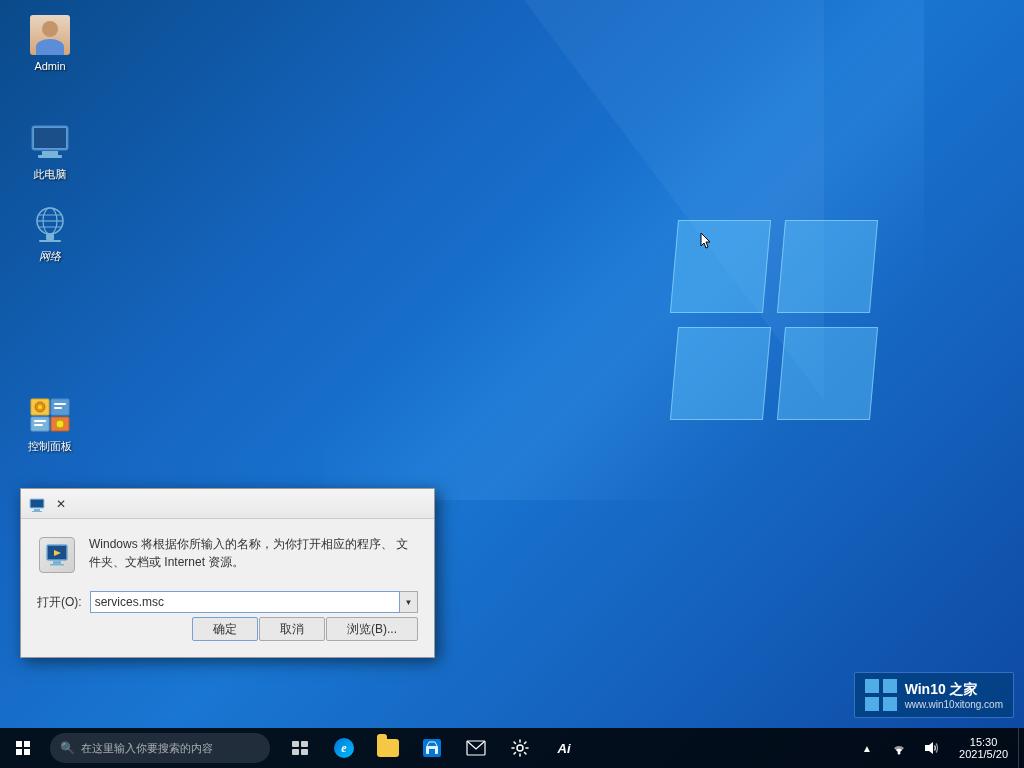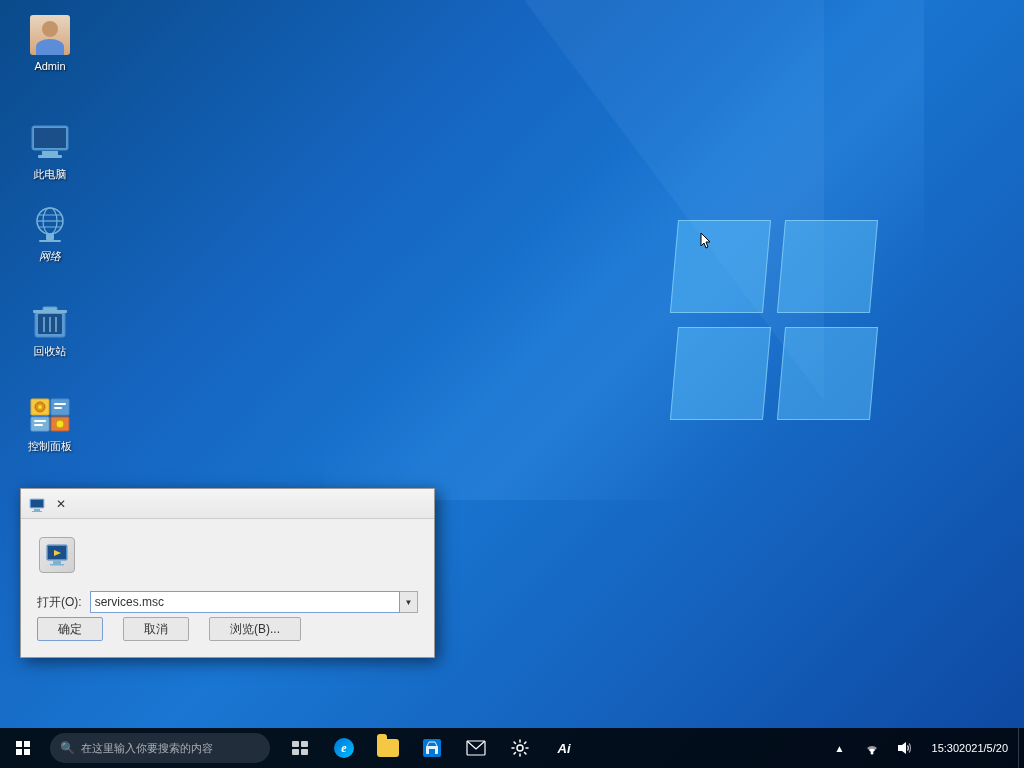--- a/index.html
+++ b/index.html
@@ -220,21 +220,21 @@
       display: flex;
       align-items: center;
       justify-content: center;
       cursor: pointer;
       color: white;
       font-size: 14px;
     }
 
     .clock-area {
       display: flex;
-      flex-direction: row;
+      flex-direction: column;
       align-items: center;
       justify-content: center;
       padding: 0 10px;
       cursor: pointer;
       height: 40px;
     }
     .clock-time {
       color: white;
       font-size: 11px;
     }
@@ -385,22 +385,22 @@
       cursor: pointer;
       display: flex;
       align-items: center;
       justify-content: center;
       font-size: 8px;
       color: #333;
     }
 
     .dialog-buttons {
       display: flex;
-      justify-content: flex-start;
-      gap: 20px;
+      justify-content: flex-end;
+      gap: 1px;
     }
     .dialog-btn {
       height: 24px;
       padding: 0 20px;
       background: #e8e8e8;
       border: 1px solid #aaa;
       font-size: 12px;
       cursor: pointer;
       color: #333;
       border-radius: 2px;
@@ -559,34 +559,20 @@
         <line x1="8" y1="14" x2="34" y2="14" stroke="#7ab3d8" stroke-width="1.2"></line>
         <line x1="10" y1="8" x2="32" y2="8" stroke="#7ab3d8" stroke-width="1"></line>
         <line x1="10" y1="20" x2="32" y2="20" stroke="#7ab3d8" stroke-width="1"></line>
         <rect x="17" y="27" width="8" height="6" rx="1" fill="#7ab3d8"></rect>
         <rect x="10" y="33" width="22" height="2" rx="1" fill="#7ab3d8"></rect>
       </svg>
     </div>
     <span class="icon-label">网络</span>
   </div>
 
-  <div class="desktop-icon" style="top:295px;">
-    <div class="icon-img">
-      <svg class="recycle-icon-svg" viewBox="0 0 38 42" fill="none" xmlns="http://www.w3.org/2000/svg">
-        <rect x="4" y="12" width="30" height="26" rx="2" fill="#5b9bd5" stroke="#4a8ac4" stroke-width="1"></rect>
-        <rect x="7" y="15" width="24" height="20" rx="1" fill="#1a4f8a"></rect>
-        <rect x="12" y="8" width="14" height="5" rx="1" fill="#7ab3d8" stroke="#5b9bd5" stroke-width="1"></rect>
-        <rect x="2" y="11" width="34" height="3" rx="1" fill="#7ab3d8"></rect>
-        <line x1="13" y1="18" x2="13" y2="33" stroke="#7ab3d8" stroke-width="1.5"></line>
-        <line x1="19" y1="18" x2="19" y2="33" stroke="#7ab3d8" stroke-width="1.5"></line>
-        <line x1="25" y1="18" x2="25" y2="33" stroke="#7ab3d8" stroke-width="1.5"></line>
-      </svg>
-    </div>
-    <span class="icon-label">回收站</span>
-  </div>
 
   <div class="desktop-icon" style="top:390px;">
     <div class="icon-img">
       <svg class="control-icon-svg" viewBox="0 0 42 36" fill="none" xmlns="http://www.w3.org/2000/svg">
         <rect x="2" y="2" width="18" height="16" rx="1" fill="#f4c842" stroke="#e0a820" stroke-width="1"></rect>
         <circle cx="11" cy="10" r="5" fill="#e0901a" stroke="#c07010" stroke-width="1"></circle>
         <circle cx="11" cy="10" r="2" fill="#f4e020"></circle>
         <rect x="22" y="2" width="18" height="16" rx="1" fill="#5b9bd5" stroke="#4a8ac4" stroke-width="1"></rect>
         <rect x="25" y="6" width="12" height="2" rx="1" fill="white"></rect>
         <rect x="25" y="10" width="8" height="2" rx="1" fill="white"></rect>
@@ -618,34 +604,48 @@
           <div class="run-icon">
             <svg width="24" height="24" viewBox="0 0 24 24">
               <rect x="2" y="2" width="20" height="15" rx="1" fill="#5b9bd5" stroke="#4a8ac4" stroke-width="1"></rect>
               <rect x="3" y="3" width="18" height="13" fill="#1a4f8a"></rect>
               <rect x="8" y="18" width="8" height="3" fill="#7ab3d8"></rect>
               <rect x="5" y="21" width="14" height="1.5" fill="#7ab3d8"></rect>
               <polygon points="9,7 16,10 9,13" fill="#f4c842"></polygon>
             </svg>
           </div>
         </div>
+        <div class="dialog-info-text">Windows 将根据你所输入的名称，为你打开相应的程序、
+文件夹、文档或 Internet 资源。</div>
       </div>
       <div class="dialog-input-row">
         <label class="dialog-input-label">打开(O):</label>
         <input class="dialog-input-field" type="text" value="services.msc" style="">
         <div class="dialog-dropdown-btn">▼</div>
       </div>
       <div class="dialog-buttons">
         <button class="dialog-btn primary">确定</button>
         <button class="dialog-btn">取消</button>
         <button class="dialog-btn">浏览(B)...</button>
       </div>
     </div>
   </div>
 
+  <div class="win10-watermark">
+    <div class="win10-logo-small" style="position:relative;width:32px;height:32px;">
+      <div class="wp-tl"></div>
+      <div class="wp-tr"></div>
+      <div class="wp-bl"></div>
+      <div class="wp-br"></div>
+    </div>
+    <div class="win10-text-area">
+      <span class="win10-title">Win10 之家</span>
+      <span class="win10-subtitle">www.win10xitong.com</span>
+    </div>
+  </div>
 
   <svg class="cursor" style="left:700px;top:232px;" viewBox="0 0 12 18" fill="none" xmlns="http://www.w3.org/2000/svg">
     <path d="M1 1L1 14L4 11L6 16L8 15L6 10L10 10Z" fill="white" stroke="black" stroke-width="1"></path>
   </svg>
 
   <div class="taskbar">
 
     <div class="taskbar-start">
       <div class="start-win-icon">
         <div class="start-win-pane"></div>

